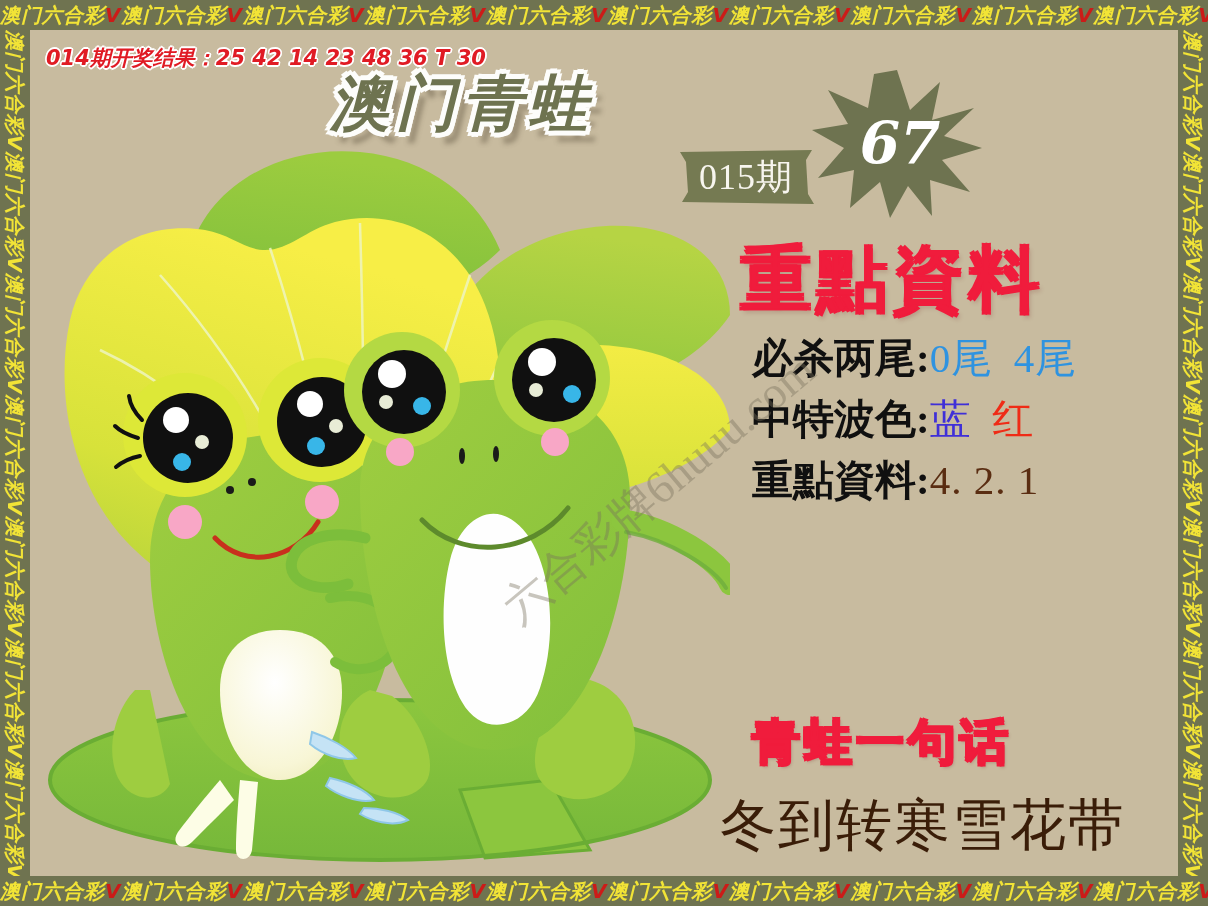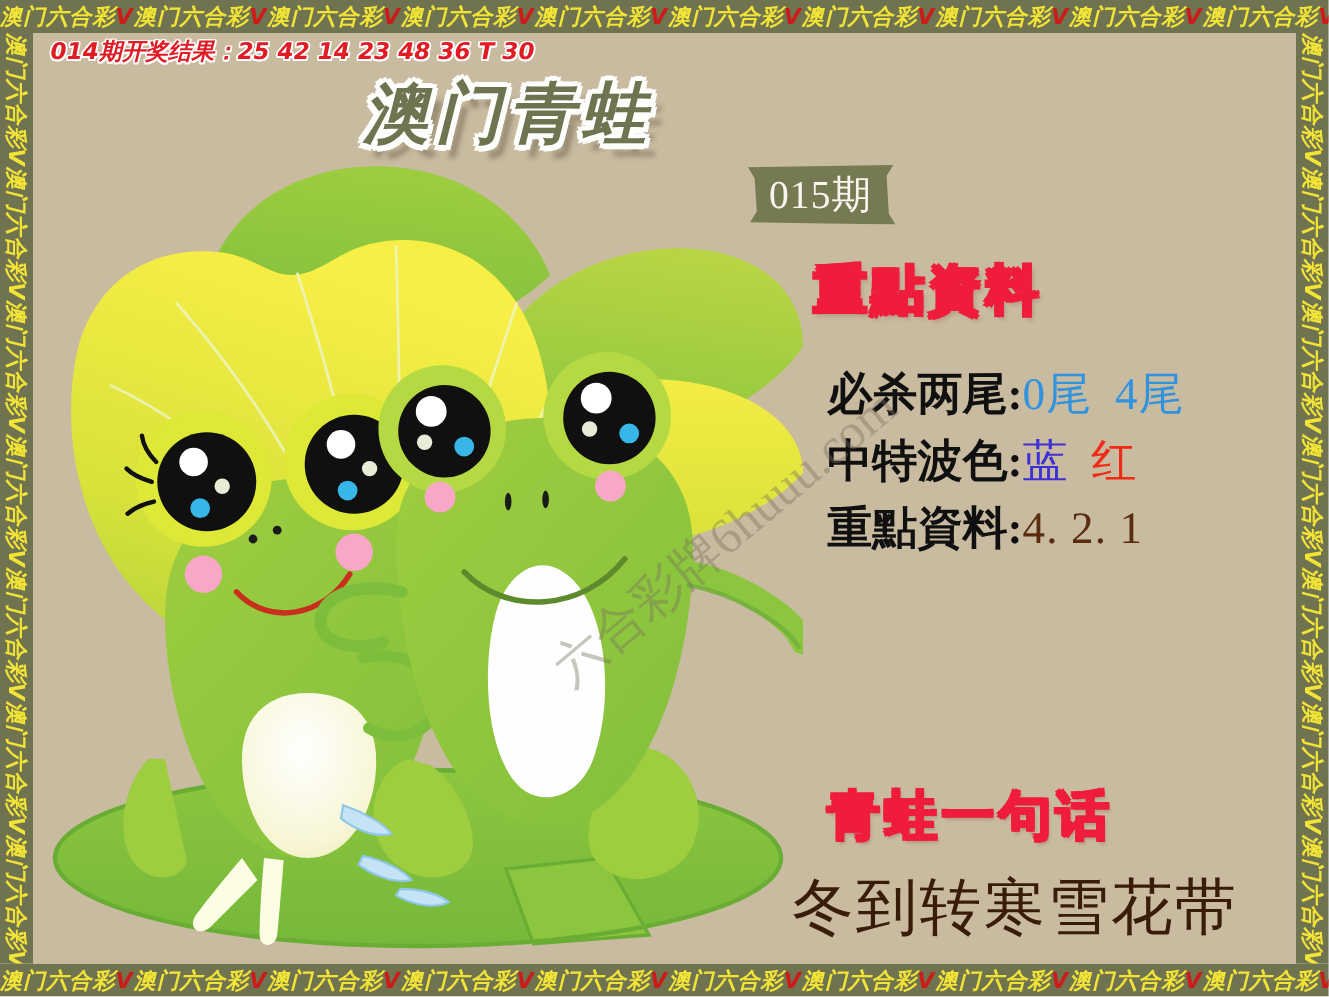--- a/index.html
+++ b/index.html
@@ -51,21 +51,21 @@
     position:absolute;
     left:30px;top:30px;
     width:1148px;height:846px;
     background:#c8bb9f;
     overflow:hidden;
   }
 
   
   #result-line{
     position:absolute;
-    left:4px;top:3px;
+    left:4px;top:14px;
     font-family:"DejaVu Sans", sans-serif;
     font-size:21px;
     font-weight:bold;
     font-style:italic;
     color:#e01b24;
     letter-spacing:0px;
     white-space:nowrap;
     text-shadow:
       -1.3px -1.3px 0 #fff, 1.3px -1.3px 0 #fff,
       -1.3px  1.3px 0 #fff, 1.3px  1.3px 0 #fff,
@@ -128,22 +128,22 @@
     font-size:36px;
     color:#f7f5ee;
     letter-spacing:1px;
   }
 
   
   #key-heading{
     position:absolute;
     left:710px;top:202px;
     font-family:"DejaVu Sans", sans-serif;
-    font-weight:bold;
-    font-size:48px;
+    font-weight:normal;
+    font-size:72px;
     color:#f01c3c;
     letter-spacing:4px;
     white-space:nowrap;
     text-shadow:
       -2px -2px 0 #f01c3c, 2px -2px 0 #f01c3c,
       -2px  2px 0 #f01c3c, 2px  2px 0 #f01c3c,
        3px 4px 4px rgba(120,40,40,.25);
     z-index:40;
   }
 
@@ -401,20 +401,27 @@
         <path d="M282 642 C 300 648, 318 658, 326 668 C 312 672, 292 664, 280 654 Z"></path>
         <path d="M300 688 C 318 692, 336 700, 344 710 C 328 714, 306 704, 296 696 Z"></path>
         <path d="M334 718 C 350 718, 368 722, 378 730 C 362 738, 340 730, 330 724 Z"></path>
       </g>
     </svg>
 
     <div id="result-line">014期开奖结果：25 42 14 23 48 36 T 30</div>
 
     <div id="main-title">澳门青蛙</div>
 
+    <div id="starburst">
+      <svg width="170" height="150" viewBox="0 0 170 150" xmlns="http://www.w3.org/2000/svg">
+        <polygon fill="#6e7350" points="85,2 98,42 128,14 120,52 162,40 132,68 170,80 130,92 158,124 118,112 120,148
+                  96,118 78,150 68,114 38,140 42,102 6,110 32,80 0,62 36,56 16,22 56,40 62,6"></polygon>
+      </svg>
+      <div class="num">67</div>
+    </div>
 
     <div id="issue-banner">
       <svg width="144" height="54" viewBox="0 0 144 54" xmlns="http://www.w3.org/2000/svg">
         <path fill="#757a52" d="M6 2 L138 0 L132 10 L134 44 L140 54 L8 52 L14 42 L12 12 Z"></path>
       </svg>
       <div class="lbl">015期</div>
     </div>
 
     <div id="key-heading">重點資料</div>
 

